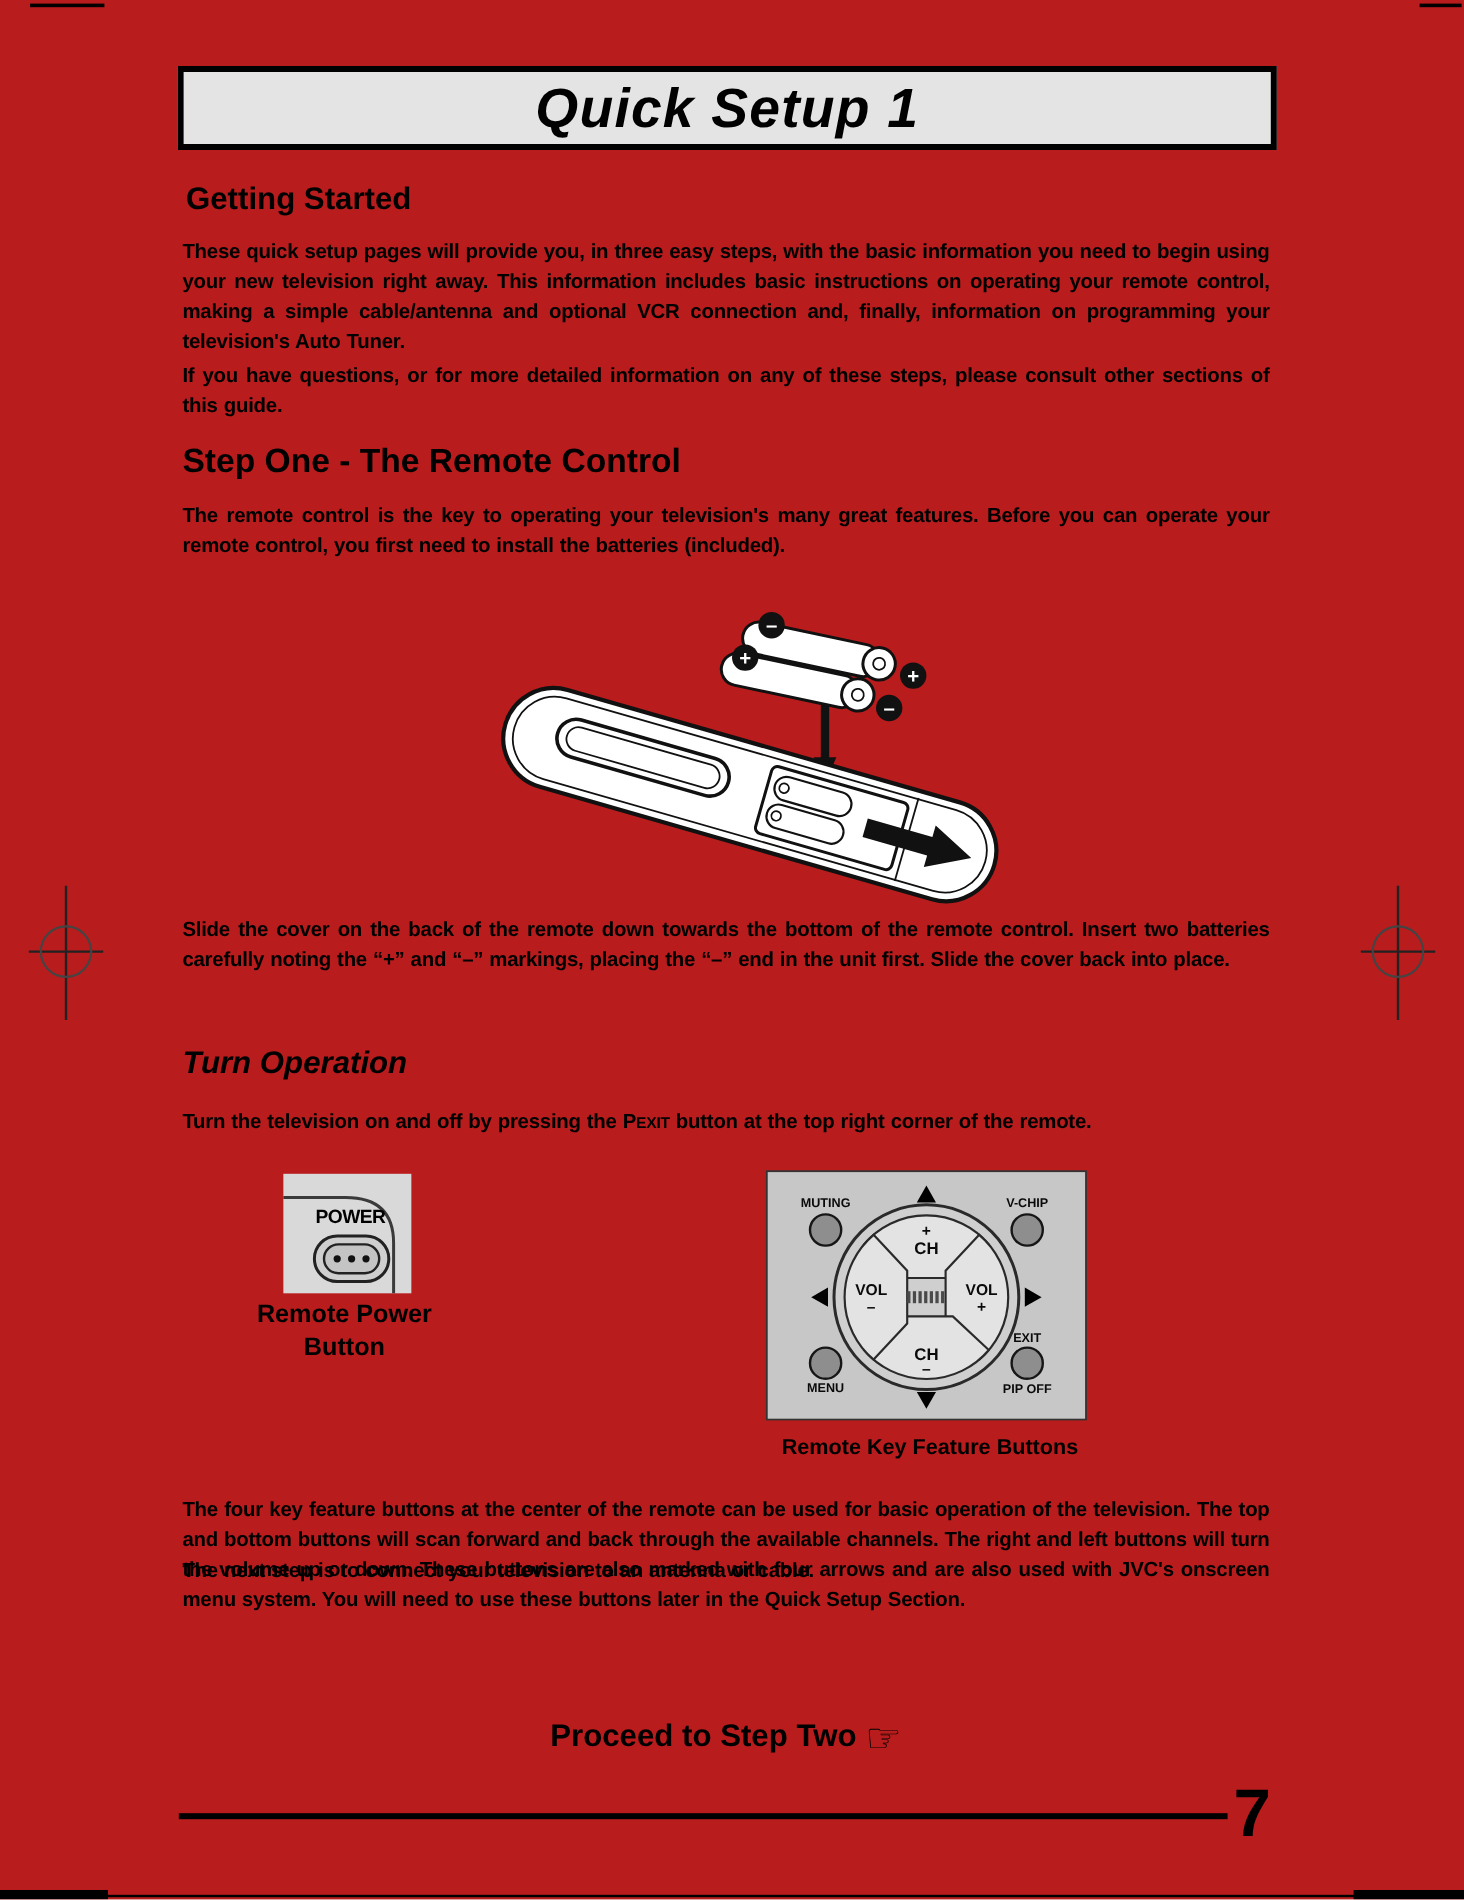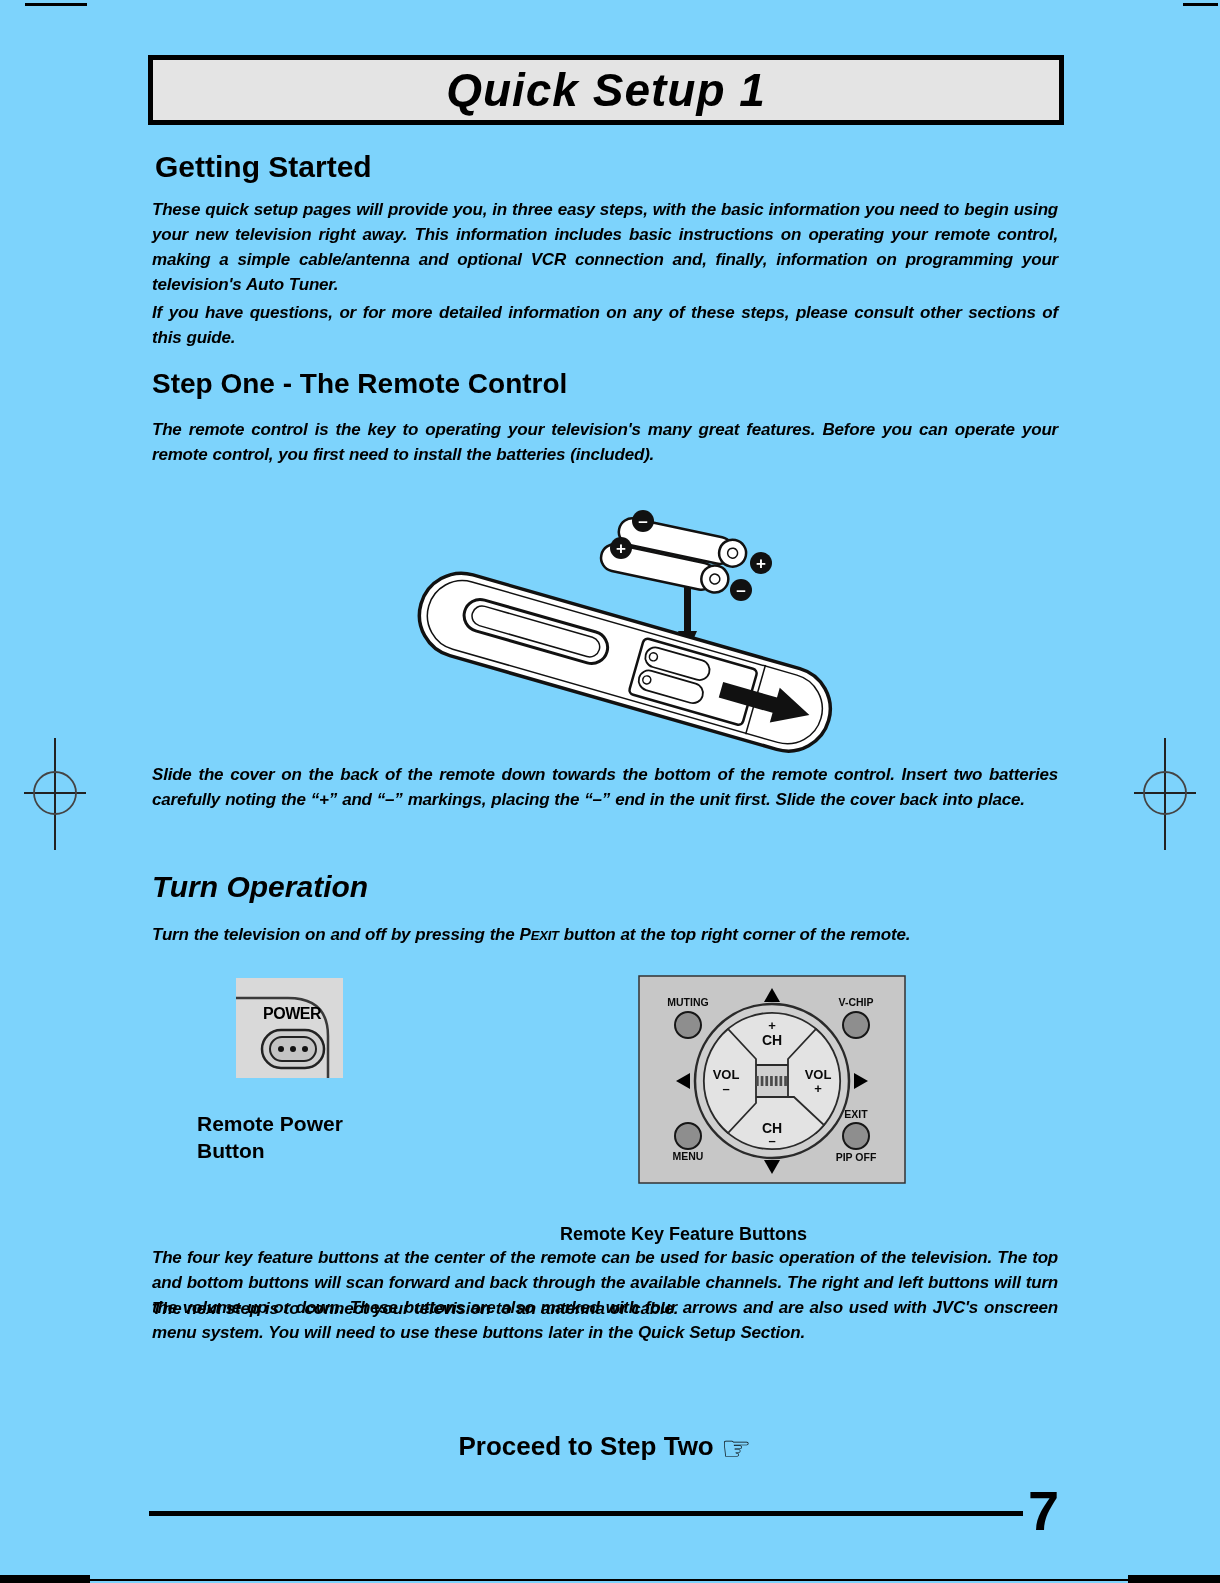--- a/index.html
+++ b/index.html
@@ -1,41 +1,41 @@
 <!DOCTYPE html>
 <html><head>
 <meta charset="utf-8">
 <style>
   html,body{margin:0;padding:0;background:#fff;}
   .page{
-    position:relative;width:1220px;height:1583px;background:#7dd3fc;
+    position:relative;width:1220px;height:1583px;background:#b91c1c;
     font-family:"Liberation Sans",sans-serif;color:#000;overflow:hidden;
   }
   .abs{position:absolute;}
   
   .mark{background:#000;}
   
   .title-box{
     left:148px;top:55px;width:906px;height:60px;background:#e4e4e4;
     border:5px solid #000;display:flex;align-items:center;justify-content:center;
   }
   .title-text{font-size:46px;font-weight:bold;font-style:italic;letter-spacing:1px;}
   
-  .h1{font-size:30px;font-weight:bold;}
+  .h1{font-size:26px;font-weight:bold;}
   .h1.step{font-size:28px;}
   .h1.italic{font-style:italic;}
   
   .body-text{
     left:152px;width:906px;text-align:justify;font-size:17px;font-weight:bold;
-    line-height:25px;letter-spacing:-0.2px;word-spacing:0.5px;font-style:italic;
+    line-height:25px;letter-spacing:-0.2px;word-spacing:0.5px;
   }
   .oneline{text-align:left;white-space:nowrap;}
   .sc-rest{font-size:13px;}
   
-  .cap{font-weight:bold;text-align:left;margin-top:28px;}
+  .cap{font-weight:bold;text-align:center;}
   .cap-power{left:197px;top:1082px;width:180px;font-size:21px;line-height:27px;}
   .cap-keypad{left:560px;top:1196px;width:430px;font-size:18px;}
   
   .fig{display:block;}
   
   .proceed{left:152px;top:1428px;width:906px;text-align:center;font-size:26px;font-weight:bold;}
   .hand{font-size:34px;vertical-align:-5px;font-weight:normal;}
   .footer-rule{left:149px;top:1511px;width:874px;height:5px;background:#000;}
   .page-num{left:1028px;top:1478px;font-size:56px;font-weight:bold;}
   svg text{font-family:"Liberation Sans",sans-serif;}

